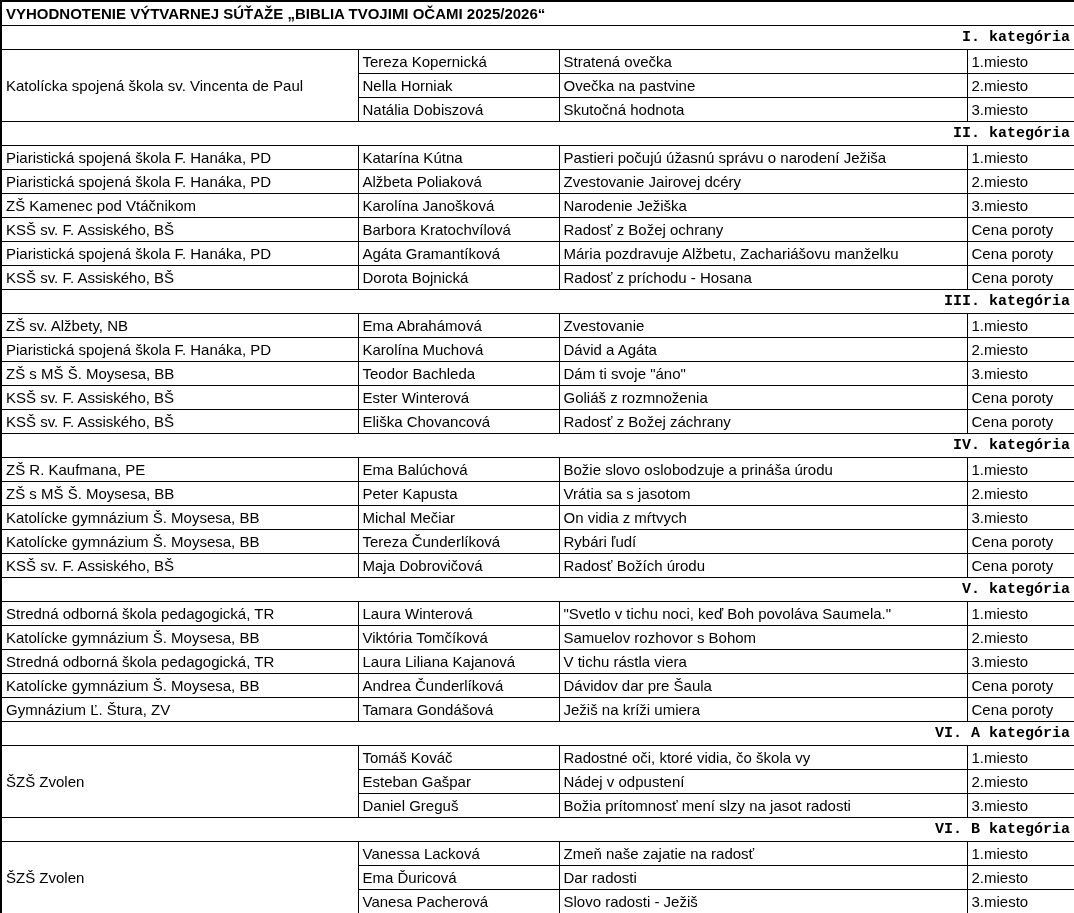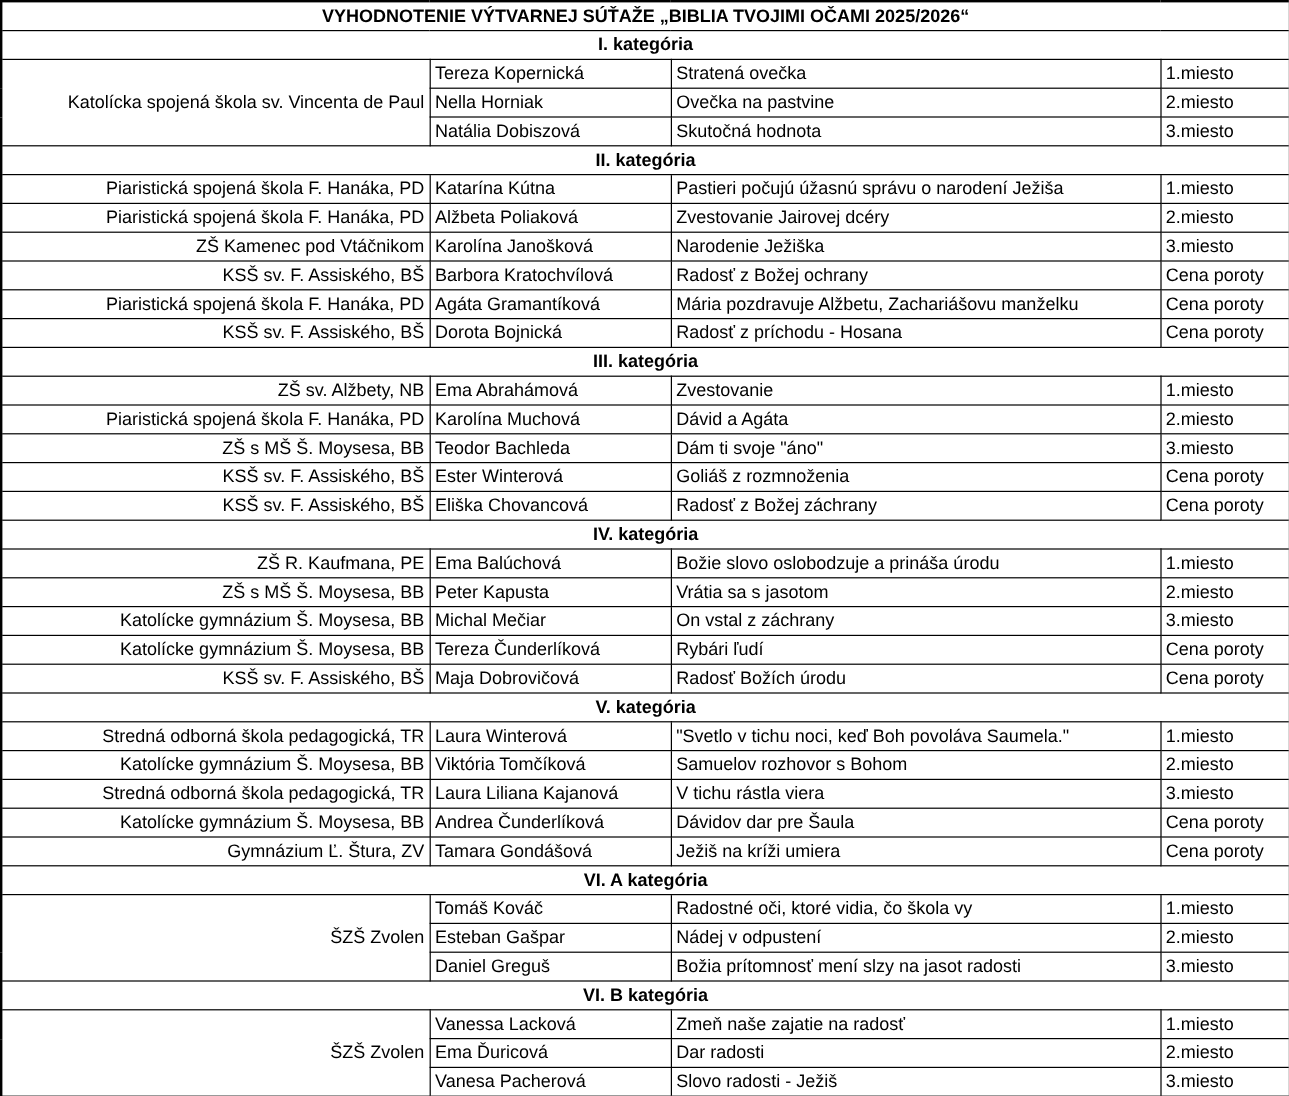--- a/index.html
+++ b/index.html
@@ -20,28 +20,29 @@
     border: 1px solid #000000;
     height: 23px;
     line-height: 23px;
     padding: 0 4px;
     overflow: hidden;
     white-space: nowrap;
     vertical-align: middle;
   }
   td.title-cell {
     font-weight: bold;
-    text-align: center;
+    text-align: left;
   }
   td.category {
     font-weight: bold;
-    text-align: center;
+    text-align: right;
+    font-family: Liberation Mono, monospace;
   }
   td.school {
-    text-align: right;
+    text-align: left;
   }
   td.student, td.artwork, td.award {
     text-align: left;
   }
 </style>
 </head>
 <body>
 
 <table class="results">
   <colgroup>
@@ -157,21 +158,21 @@
       </tr>
       <tr>
         <td class="school">ZŠ s MŠ Š. Moysesa, BB</td>
         <td class="student">Peter Kapusta</td>
         <td class="artwork">Vrátia sa s jasotom</td>
         <td class="award">2.miesto</td>
       </tr>
       <tr>
         <td class="school">Katolícke gymnázium Š. Moysesa, BB</td>
         <td class="student">Michal Mečiar</td>
-        <td class="artwork">On vstal z záchrany</td>
+        <td class="artwork">On vidia z mŕtvych</td>
         <td class="award">3.miesto</td>
       </tr>
       <tr>
         <td class="school">Katolícke gymnázium Š. Moysesa, BB</td>
         <td class="student">Tereza Čunderlíková</td>
         <td class="artwork">Rybári ľudí</td>
         <td class="award">Cena poroty</td>
       </tr>
       <tr>
         <td class="school">KSŠ sv. F. Assiského, BŠ</td>

